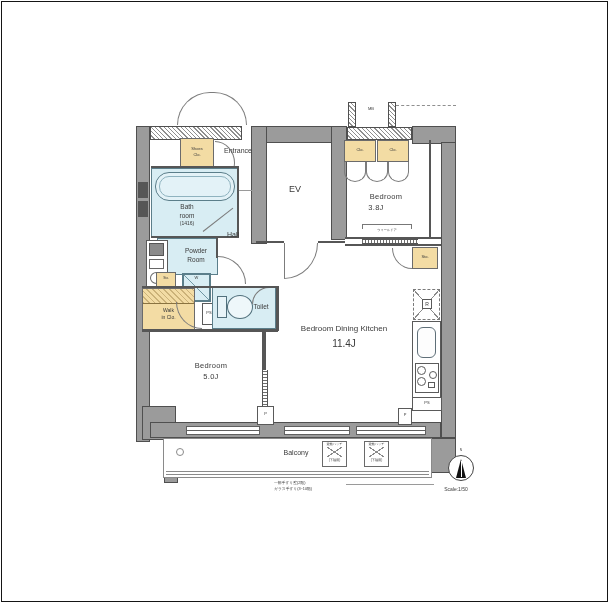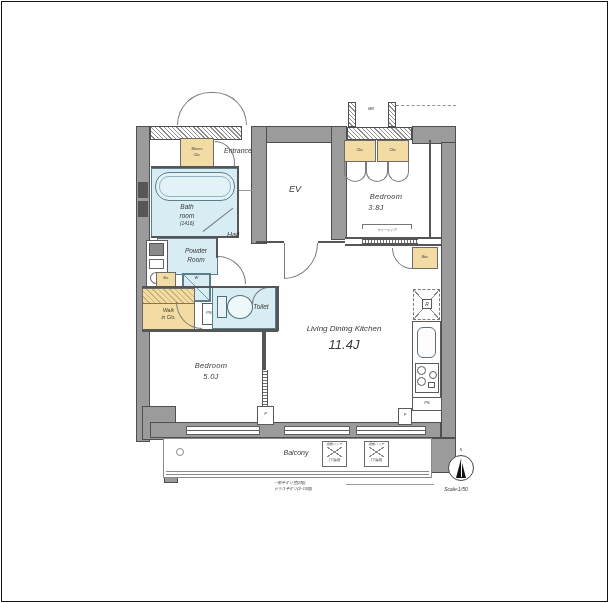--- a/index.html
+++ b/index.html
@@ -6,21 +6,21 @@
   #canvas{position:relative;width:609px;height:603px;background:#fff;overflow:hidden;
           font-family:"Liberation Sans",sans-serif;color:#3a3a3a;}
   .el{position:absolute;box-sizing:border-box;}
   .frame{inset:1px;border:1px solid #151515;}
   .wall{background:#9b9b9b;border:1px solid #4f4f4f;}
   .hatch{background:repeating-linear-gradient(45deg,#ffffff 0 2px,#8f8f8f 2px 3px);border:1px solid #4f4f4f;}
   .tan{background:#f3dca4;border:1px solid #6b6b6b;}
   .cyan{background:#d8edf3;border:1px solid #5b7e8a;}
   .whitebox{background:#ffffff;border:1px solid #5a5a5a;}
   .thin{background:#565656;}
-  .lbl{text-align:center;line-height:1.12;white-space:nowrap;color:#3a3a3a;font-style:italic;}
+  .lbl{text-align:center;line-height:1.12;white-space:nowrap;color:#3a3a3a;}
   .room{font-size:7.5px;letter-spacing:.3px;}
   .small{font-size:5px;}
   .tiny{font-size:4px;}
   .micro{font-size:3.2px;transform-origin:center;}
   .arc{border:1px solid #7c7c7c;background:transparent;}
   .diag1{background-image:linear-gradient(to top right,transparent calc(50% - .5px),#6f96a3 calc(50% - .5px),#6f96a3 calc(50% + .5px),transparent calc(50% + .5px));}
   .xcross{background-image:
     linear-gradient(to top right,transparent calc(50% - .5px),#8a8a8a calc(50% - .5px),#8a8a8a calc(50% + .5px),transparent calc(50% + .5px)),
     linear-gradient(to bottom right,transparent calc(50% - .5px),#8a8a8a calc(50% - .5px),#8a8a8a calc(50% + .5px),transparent calc(50% + .5px));}
   .combh{background:repeating-linear-gradient(90deg,#6e6e6e 0 1px,#ffffff 1px 3px);border-top:1px solid #555;border-bottom:1px solid #555;}
@@ -131,22 +131,22 @@
   <div class="el arc" style="left:388px;top:162px;width:21px;height:20px;border-top:none;border-radius:0 0 50% 50%;"></div>
   <div class="el lbl room" style="left:360px;top:193px;width:52px;">Bedroom</div>
   <div class="el lbl room" style="left:350px;top:204px;width:52px;">3.8J</div>
   <div class="el" style="left:362px;top:224px;width:50px;height:5px;border-top:1px solid #777;border-left:1px solid #777;border-right:1px solid #777;"></div>
   <div class="el lbl micro" style="left:357px;top:229px;width:60px;">ウォールドア</div>
 
   <div class="el tan" style="left:412px;top:247px;width:26px;height:22px;"></div>
   <div class="el lbl tiny" style="left:412px;top:255px;width:26px;">Sto.</div>
   <div class="el arc" style="left:392px;top:248px;width:20px;height:21px;border-right:none;border-top:none;border-radius:0 0 0 100%;"></div>
 
-  <div class="el lbl" style="left:282px;top:325px;width:124px;font-size:8px;">Living Dining Kitchen</div>
-  <div class="el lbl" style="left:282px;top:338px;width:124px;font-size:13px;">11.4J</div>
+  <div class="el lbl" style="left:282px;top:325px;width:124px;font-size:8px;">Bedroom Dining Kitchen</div>
+  <div class="el lbl" style="left:282px;top:338px;width:124px;font-size:10px;">11.4J</div>
 
   <div class="el xcross" style="left:413px;top:289px;width:27px;height:31px;border:1px dashed #7a7a7a;background-color:#fff;"></div>
   <div class="el whitebox lbl" style="left:422px;top:299px;width:10px;height:10px;font-size:5px;line-height:9px;">R</div>
   <div class="el whitebox" style="left:412px;top:321px;width:29px;height:77px;"></div>
   <div class="el" style="left:417px;top:327px;width:19px;height:31px;border:1px solid #5f6f78;border-radius:6px;background:#fdfdfd;"></div>
   <div class="el" style="left:415px;top:363px;width:24px;height:30px;border:1px solid #5a5a5a;"></div>
   <div class="el" style="left:417px;top:366px;width:9px;height:9px;border:1px solid #5a5a5a;border-radius:50%;"></div>
   <div class="el" style="left:417px;top:377px;width:9px;height:9px;border:1px solid #5a5a5a;border-radius:50%;"></div>
   <div class="el" style="left:429px;top:371px;width:8px;height:8px;border:1px solid #5a5a5a;border-radius:50%;"></div>
   <div class="el" style="left:428px;top:382px;width:7px;height:6px;border:1px solid #5a5a5a;"></div>

